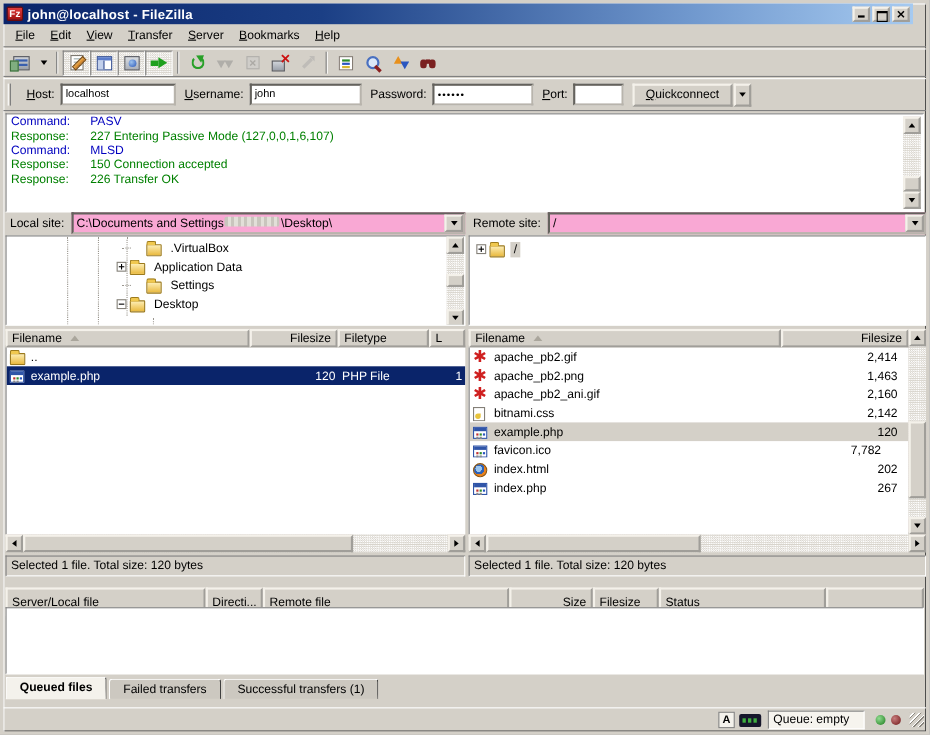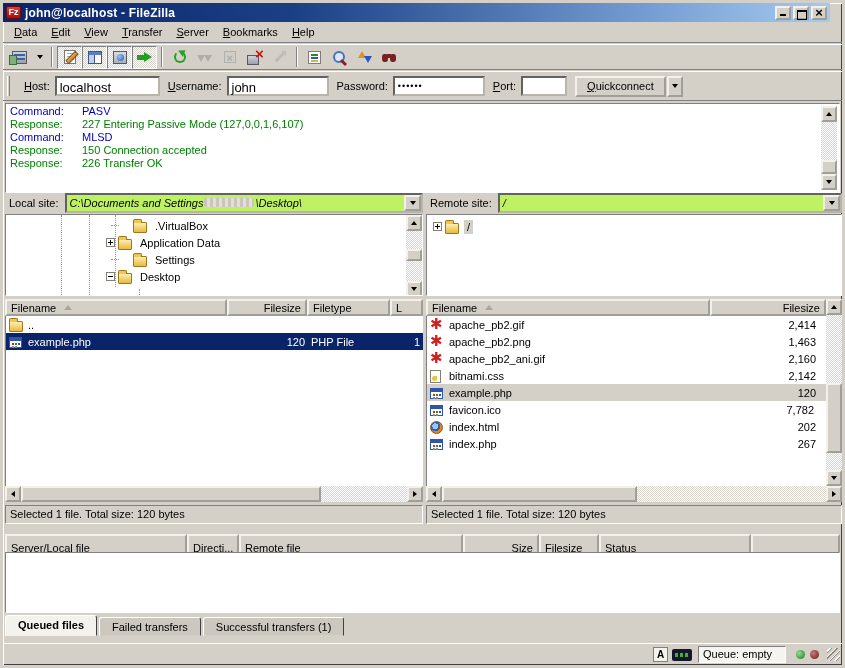--- a/index.html
+++ b/index.html
@@ -108,40 +108,40 @@
   .ic-sync::after { content:""; position:absolute; right:0; bottom:1px; border-left:4px solid transparent; border-right:4px solid transparent; border-top:7px solid #2a56c0; }
 
   .ic-find { width:15px; height:9px; margin-top:3px; }
   .ic-find::before { content:""; position:absolute; left:0; top:0; width:6px; height:8px; background:#7a2020; border-radius:40%; box-shadow:8px 0 0 #7a2020; }
   .ic-find::after { content:""; position:absolute; left:5px; top:0; width:4px; height:4px; background:#7a2020; }
 
   
   .quickbar { position:absolute; left:0; top:68px; right:0; height:30px; display:flex; align-items:center; border-top:1px solid #fff; border-bottom:1px solid #808080; padding-left:4px; }
   .qgrip { width:3px; height:20px; border-left:1px solid #fff; border-right:1px solid #808080; margin-right:6px; }
   .qlabel { margin:0 5px 0 8px; }
-  .qfield { height:20px; border:2px inset #b8b4ac; background:#fff; padding:2px 3px; font-size:13px; }
+  .qfield { height:20px; border:2px inset #b8b4ac; background:#fff; padding:2px 3px; font-size:10px; }
   .f-host { width:105px; } .f-user { width:102px; } .f-pass { width:92px; letter-spacing:1px; font-size:9px; line-height:13px; } .f-port { width:46px; }
   .qbtn { height:21px; margin-left:8px; padding:2px 10px; border:2px outset #f4f1ea; background:#d4d0c8; font-size:11px; }
   .qdd { width:16px; height:21px; margin-left:1px; border:2px outset #f4f1ea; background:#d4d0c8; display:flex; align-items:center; justify-content:center; }
 
   
   .log { position:absolute; left:2px; top:100px; right:2px; height:90px; background:#fff; border:1px solid #808080; border-right-color:#fff; border-bottom-color:#fff; padding:1px 0 0 4px; overflow:hidden; }
   .log-line { display:flex; height:13px; line-height:13px; }
   .log-label { width:72px; flex:0 0 72px; }
   .k-command { color:#0000bf; } .k-response { color:#008000; } .k-status { color:#000; }
   .log .vscroll { top:2px; right:2px; height:84px; }
 
   
   .panel { position:absolute; top:190px; bottom:0; }
   .panel.local { left:2px; width:418px; }
   .panel.remote { left:423px; width:416px; }
 
   .sitebar { position:absolute; left:0; right:0; top:0; height:20px; display:flex; align-items:center; }
   .sitelabel { padding:0 6px 0 4px; }
-  .sitecombo { position:relative; flex:1; height:20px; border:2px inset #b8b4ac; background:#bef264; padding:2px 18px 2px 3px; white-space:nowrap; overflow:hidden;font-style:italic; }
+  .sitecombo { position:relative; flex:1; height:20px; border:2px inset #b8b4ac; background:#f9a8d4; padding:2px 18px 2px 3px; white-space:nowrap; overflow:hidden; }
   .combo-btn { position:absolute; right:0; top:0; width:17px; height:16px; border:2px outset #f4f1ea; background:#d4d0c8; display:flex; align-items:center; justify-content:center; }
   .redacted { display:inline-block; width:50px; height:9px; margin:0 1px; border-radius:2px;
     background:repeating-linear-gradient(90deg,#c9c5bd 0 3px,#e2dfd8 3px 6px); }
 
   .treebox { position:absolute; left:0; right:0; top:21px; height:82px; background:#fff; border:1px solid #808080; border-right-color:#fff; border-bottom-color:#fff; overflow:hidden; }
   .tree-guide { position:absolute; border-left:1px dotted #9a968e; width:0; }
   .tree-row { position:absolute; height:17px; display:flex; align-items:center; }
   .tree-stub { width:8px; border-top:1px dotted #9a968e; margin-right:1px; }
   .exp { width:9px; height:9px; flex:0 0 9px; background:#fff; border:1px solid #848078; position:relative; margin-right:3px; }
   .exp::before, .exp.minus::before { content:""; position:absolute; left:1px; top:3px; width:5px; height:1px; background:#000; }
@@ -213,21 +213,21 @@
     <div class="applogo">Fz</div>
     <div class="title-text">john@localhost - FileZilla</div>
     <div class="tbtns">
       <div class="tbn tbn-min"></div>
       <div class="tbn tbn-max"></div>
       <div class="tbn tbn-close"></div>
     </div>
   </div>
 
   <div class="menubar">
-    <span class="menu-item mn">Data</span>
+    <span class="menu-item mn">File</span>
     <span class="menu-item mn">Edit</span>
     <span class="menu-item mn">View</span>
     <span class="menu-item mn">Transfer</span>
     <span class="menu-item mn">Server</span>
     <span class="menu-item mn">Bookmarks</span>
     <span class="menu-item mn">Help</span>
   </div>
 
   <div class="toolbar">
     <div class="tb">
@@ -485,21 +485,21 @@
             <i class="fi fi-win"></i>
             <span>example.php</span>
           </span>
         <span class="cell num" style="flex:1; padding-right:10px;">120</span>
       </div>
       <div class="lrow">
         <span class="cell fname" style="width:284px;">
             <i class="fi fi-win"></i>
             <span>favicon.ico</span>
           </span>
-        <span class="cell num" style="flex:1; padding-right:12px;">7,782</span>
+        <span class="cell num" style="flex:1; padding-right:25px;">7,782</span>
       </div>
       <div class="lrow">
         <span class="cell fname" style="width:284px;">
             <i class="fi fi-firefox"></i>
             <span>index.html</span>
           </span>
         <span class="cell num" style="flex:1; padding-right:10px;">202</span>
       </div>
       <div class="lrow">
         <span class="cell fname" style="width:284px;">

